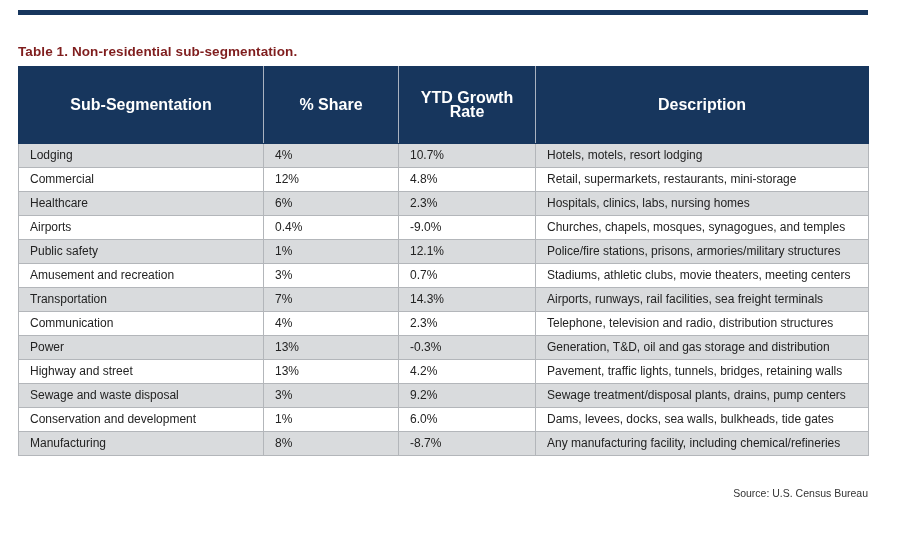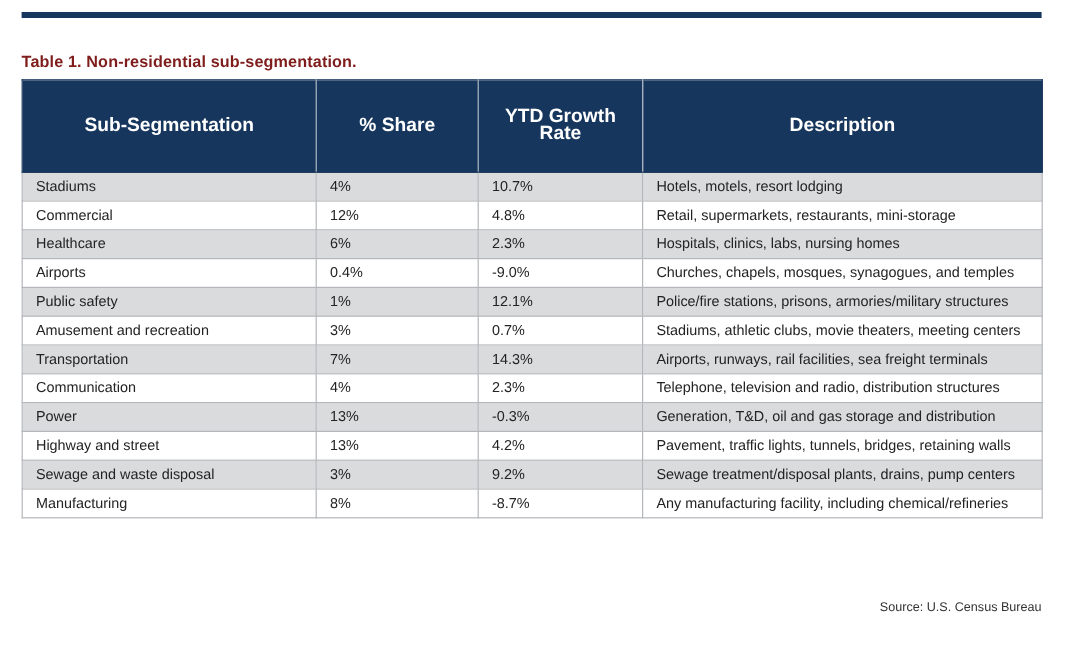--- a/index.html
+++ b/index.html
@@ -49,21 +49,21 @@
     white-space:nowrap;overflow:hidden;
     color:#232323;
   }
   .seg-table tbody tr:nth-child(odd) td{background:var(--row-alt);}
   .seg-table tbody tr:nth-child(even) td{background:var(--row-white);}
   .col-seg{width:245px;}
   .col-share{width:135px;}
   .col-ytd{width:137px;}
   .col-desc{width:333px;}
   .source-note{
-    position:absolute;right:32px;top:500px;
+    position:absolute;right:32px;top:487px;
     font-size:10.5px;color:#333333;text-align:right;
   }
 </style>
 </head>
 <body>
 
 <div class="page">
 
   <div class="top-rule"></div>
 
@@ -79,21 +79,21 @@
     <thead>
       <tr>
         <th>Sub-Segmentation</th>
         <th>% Share</th>
         <th>YTD Growth Rate</th>
         <th>Description</th>
       </tr>
     </thead>
     <tbody id="table-body">
         <tr>
-          <td>Stadiums</td>
+          <td>Lodging</td>
           <td>4%</td>
           <td>10.7%</td>
           <td>Hotels, motels, resort lodging</td>
         </tr>
         <tr>
           <td>Commercial</td>
           <td>12%</td>
           <td>4.8%</td>
           <td>Retail, supermarkets, restaurants, mini-storage</td>
         </tr>
@@ -145,20 +145,26 @@
           <td>4.2%</td>
           <td>Pavement, traffic lights, tunnels, bridges, retaining walls</td>
         </tr>
         <tr>
           <td>Sewage and waste disposal</td>
           <td>3%</td>
           <td>9.2%</td>
           <td>Sewage treatment/disposal plants, drains, pump centers</td>
         </tr>
         <tr>
+          <td>Conservation and development</td>
+          <td>1%</td>
+          <td>6.0%</td>
+          <td>Dams, levees, docks, sea walls, bulkheads, tide gates</td>
+        </tr>
+        <tr>
           <td>Manufacturing</td>
           <td>8%</td>
           <td>-8.7%</td>
           <td>Any manufacturing facility, including chemical/refineries</td>
         </tr>
       </tbody>
   </table>
 
   <div class="source-note">Source: U.S. Census Bureau</div>
 

